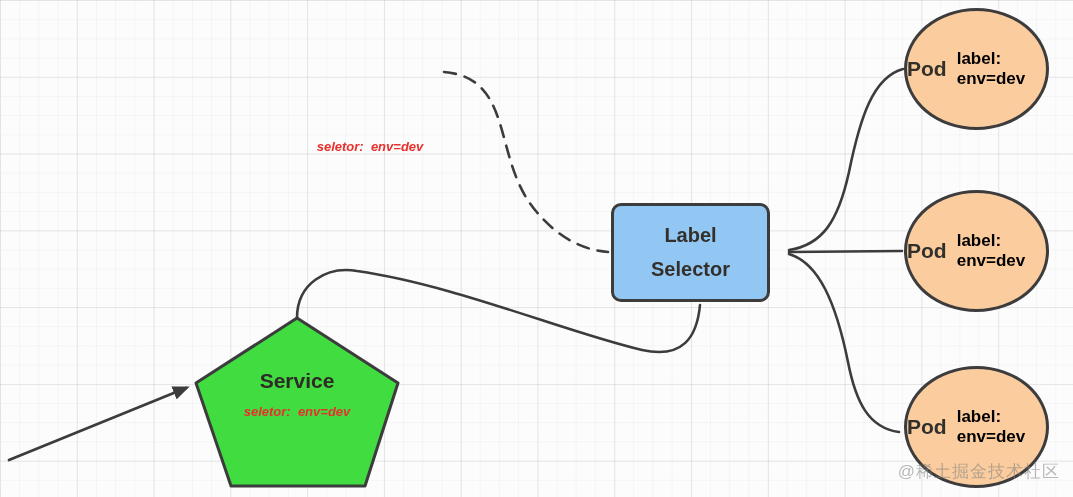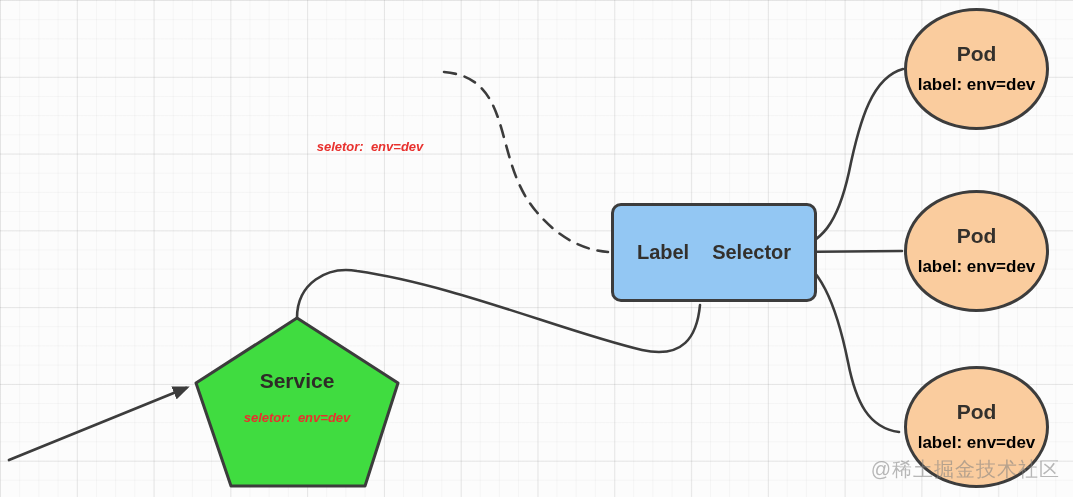--- a/index.html
+++ b/index.html
@@ -33,46 +33,47 @@
   }
 
   .deployment {
     left: 155px; top: 28px; width: 289px; height: 84px;
     background: #F7A255;
     border-radius: 2px;
     font-size: 20px;
   }
 
   .label-selector {
-    left: 611px; top: 203px; width: 206px; height: 99px;
+    left: 611px; top: 203px; width: 159px; height: 99px;
     background: #93C7F3;
     border-radius: 10px;
+    flex-direction: column;
     justify-content: space-evenly;
     font-size: 20px;
     padding: 8px 0;
   }
 
   .pod {
     left: 904px; width: 145px; height: 122px;
     background: #FACC9E;
     border-radius: 50%;
-    flex-direction: column;
+    flex-direction: row;
     gap: 10px;
   }
   .pod-1 { top: 8px; }
   .pod-2 { top: 190px; }
   .pod-3 { top: 366px; }
   .pod-title { font-size: 21px; line-height: 1.1; }
   .pod-sub { font-size: 17px; color: #000000; line-height: 1.2; }
 
   .service-text {
     position: absolute;
     left: 196px; top: 318px; width: 202px; height: 169px;
     display: flex; flex-direction: column; align-items: center;
-    padding-top: 52px; gap: 20px;
+    padding-top: 52px; gap: 14px;
     pointer-events: none;
     font-weight: bold;
     text-align: center;
   }
   .service-title { font-size: 21px; color: #2E2B27; line-height: 1; }
   .red-note {
     color: #E8312E;
     font-weight: bold;
     font-style: italic;
     font-size: 13px;
@@ -82,21 +83,21 @@
 
   .deploy-note {
     position: absolute;
     left: 285px; top: 140px; width: 170px;
     text-align: center;
   }
 
   .watermark {
     position: absolute;
     right: 13px; bottom: 14px;
-    font-size: 20px;
+    font-size: 17px;
     color: #808080;
     opacity: 0.55;
     letter-spacing: 1px;
     pointer-events: none;
   }
 </style>
 </head>
 <body>
 
 <div class="canvas">

